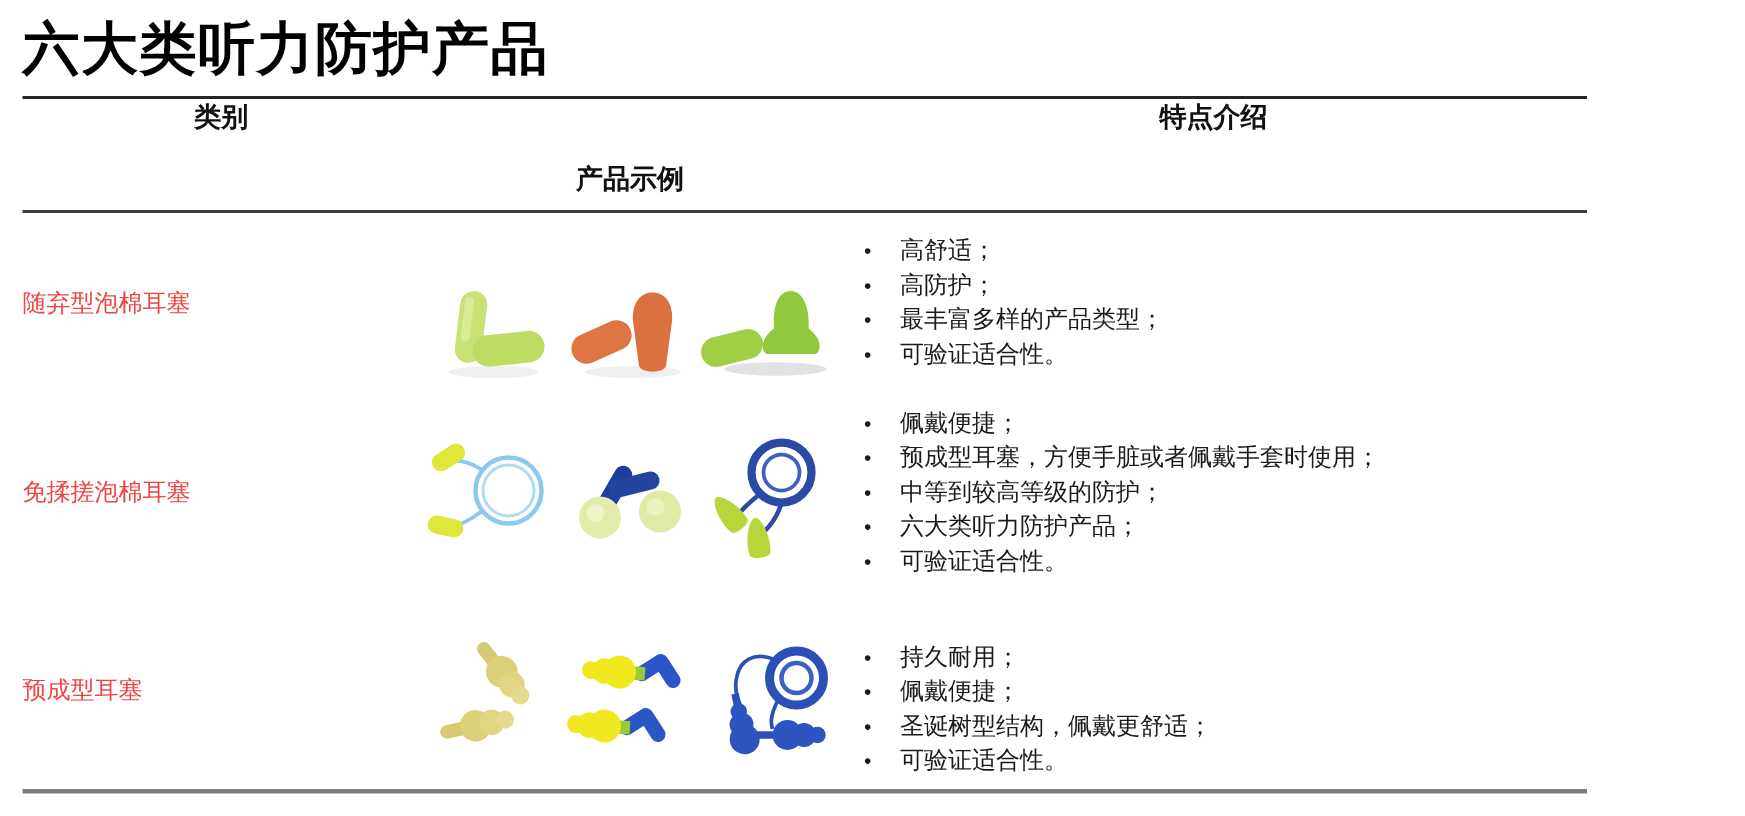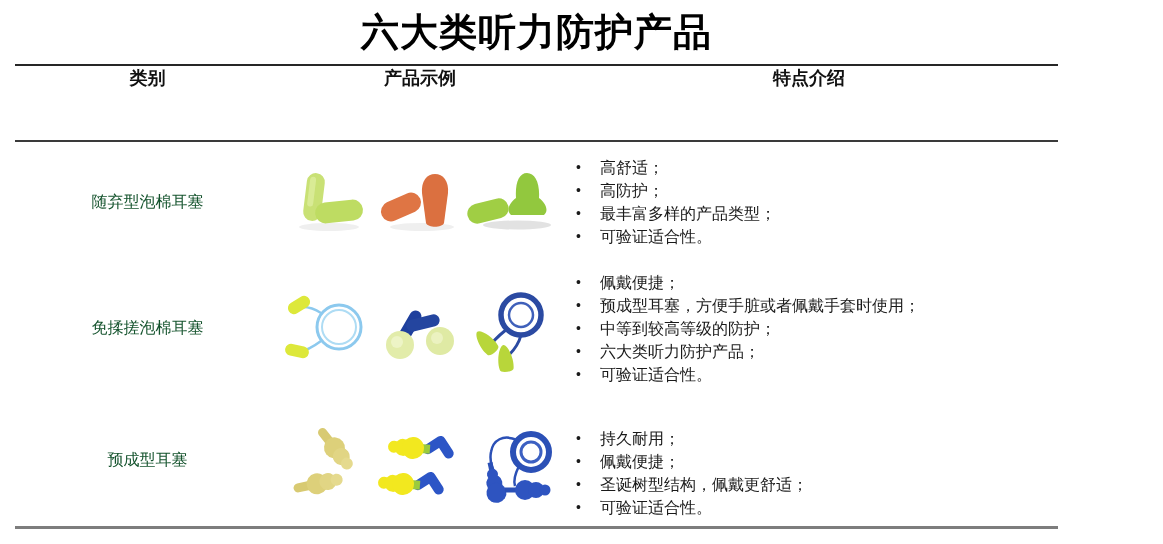--- a/index.html
+++ b/index.html
@@ -6,41 +6,41 @@
   html,body { background:#ffffff; }
   body {
     width:1163px; height:544px;
     font-family:"Liberation Sans","DejaVu Sans",sans-serif;
     color:#1a1a1a; overflow:hidden;
   }
   .page { position:relative; width:1163px; height:544px; background:#fff; }
   .sheet { margin-left:15px; width:1043px; }
 
   .title-block {
-    height:66px; display:flex; align-items:center; justify-content:center;
+    height:66px; display:flex; align-items:center; justify-content:flex-start;
     border-bottom:2px solid #262626;
   }
   .page-title { font-size:38px; font-weight:bold; letter-spacing:1px; color:#000; }
 
   .thead {
     display:flex; height:76px;
     border-bottom:2px solid #3a3a3a;
   }
   .th { font-size:18px; font-weight:bold; text-align:center; color:#111; }
 
   .col-cat { width:265px; }
-  .col-img { width:280px; }
+  .col-img { width:280px;margin-top:41px; }
   .col-feat { width:498px; }
 
   .row { display:flex; align-items:center; }
   .row-1 { height:120px; }
   .row-2 { height:132px; }
   .row-3 { height:132px; }
 
-  .cat-cell { font-size:16px; text-align:center; color:#14532d; }
+  .cat-cell { font-size:16px; text-align:left; color:#ef4444; }
 
   .img-cell { display:flex; align-items:center; justify-content:center; gap:3px; }
   .row-2 .img-cell { margin-top:8px; }
   .row-3 .img-cell { margin-top:14px; }
   .img-cell svg { display:block; flex:0 0 auto; }
 
   ul.features { list-style:none; font-size:16px; line-height:23px; }
   .row-3 ul.features { margin-top:26px; }
   ul.features li { position:relative; padding-left:40px; }
   ul.features li::before {

